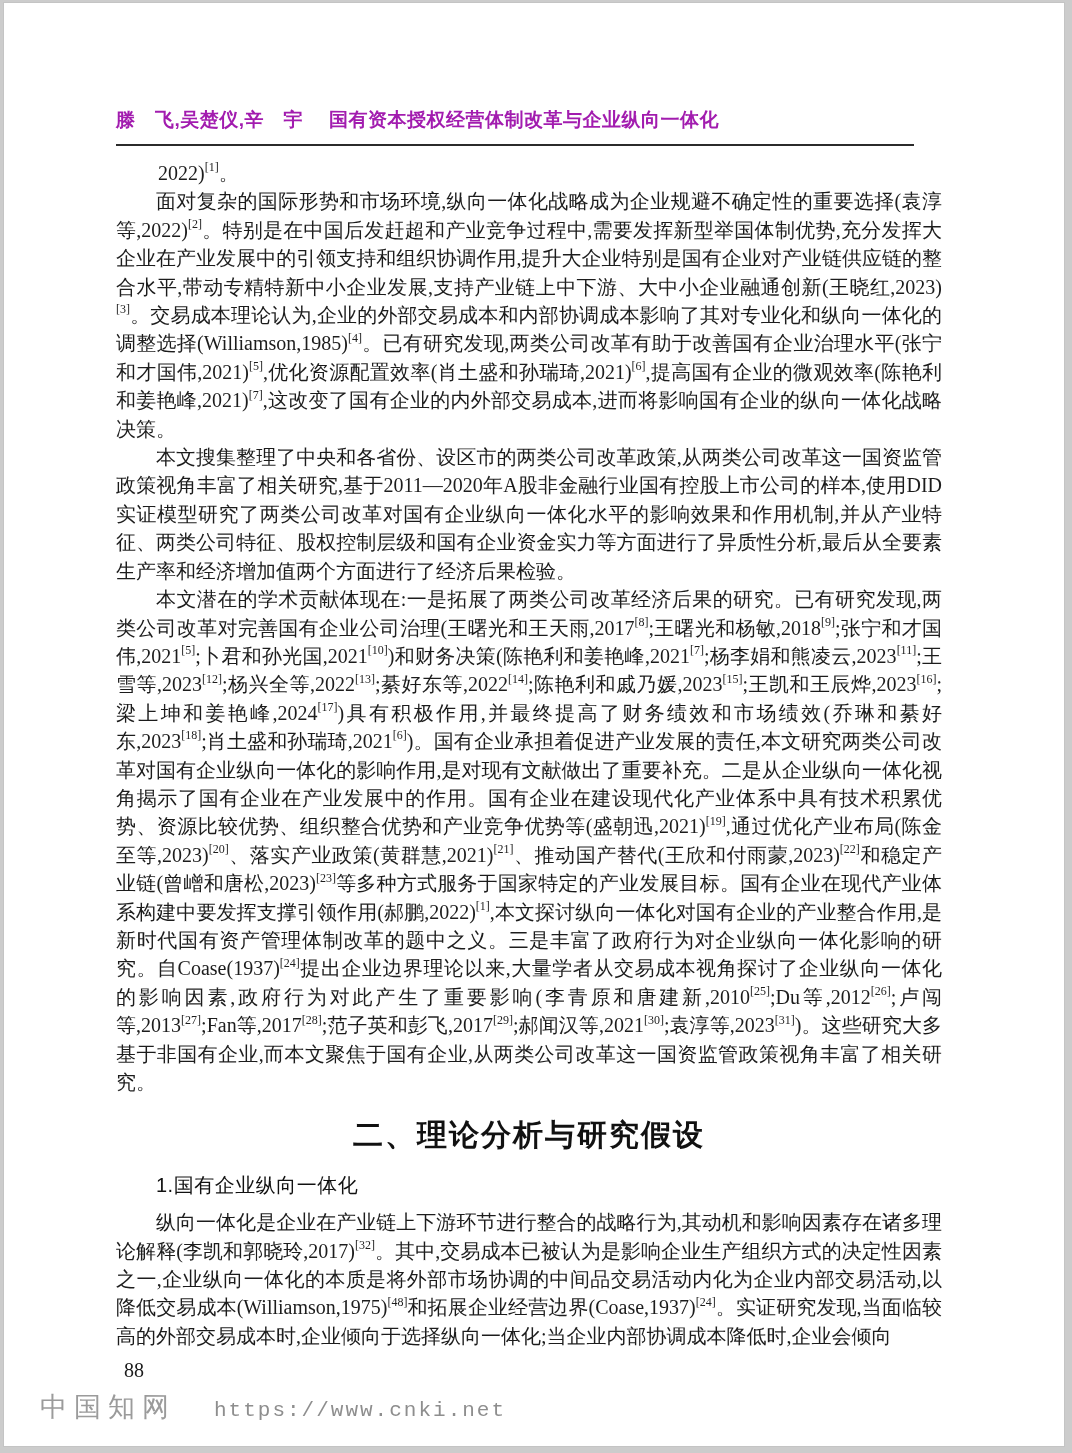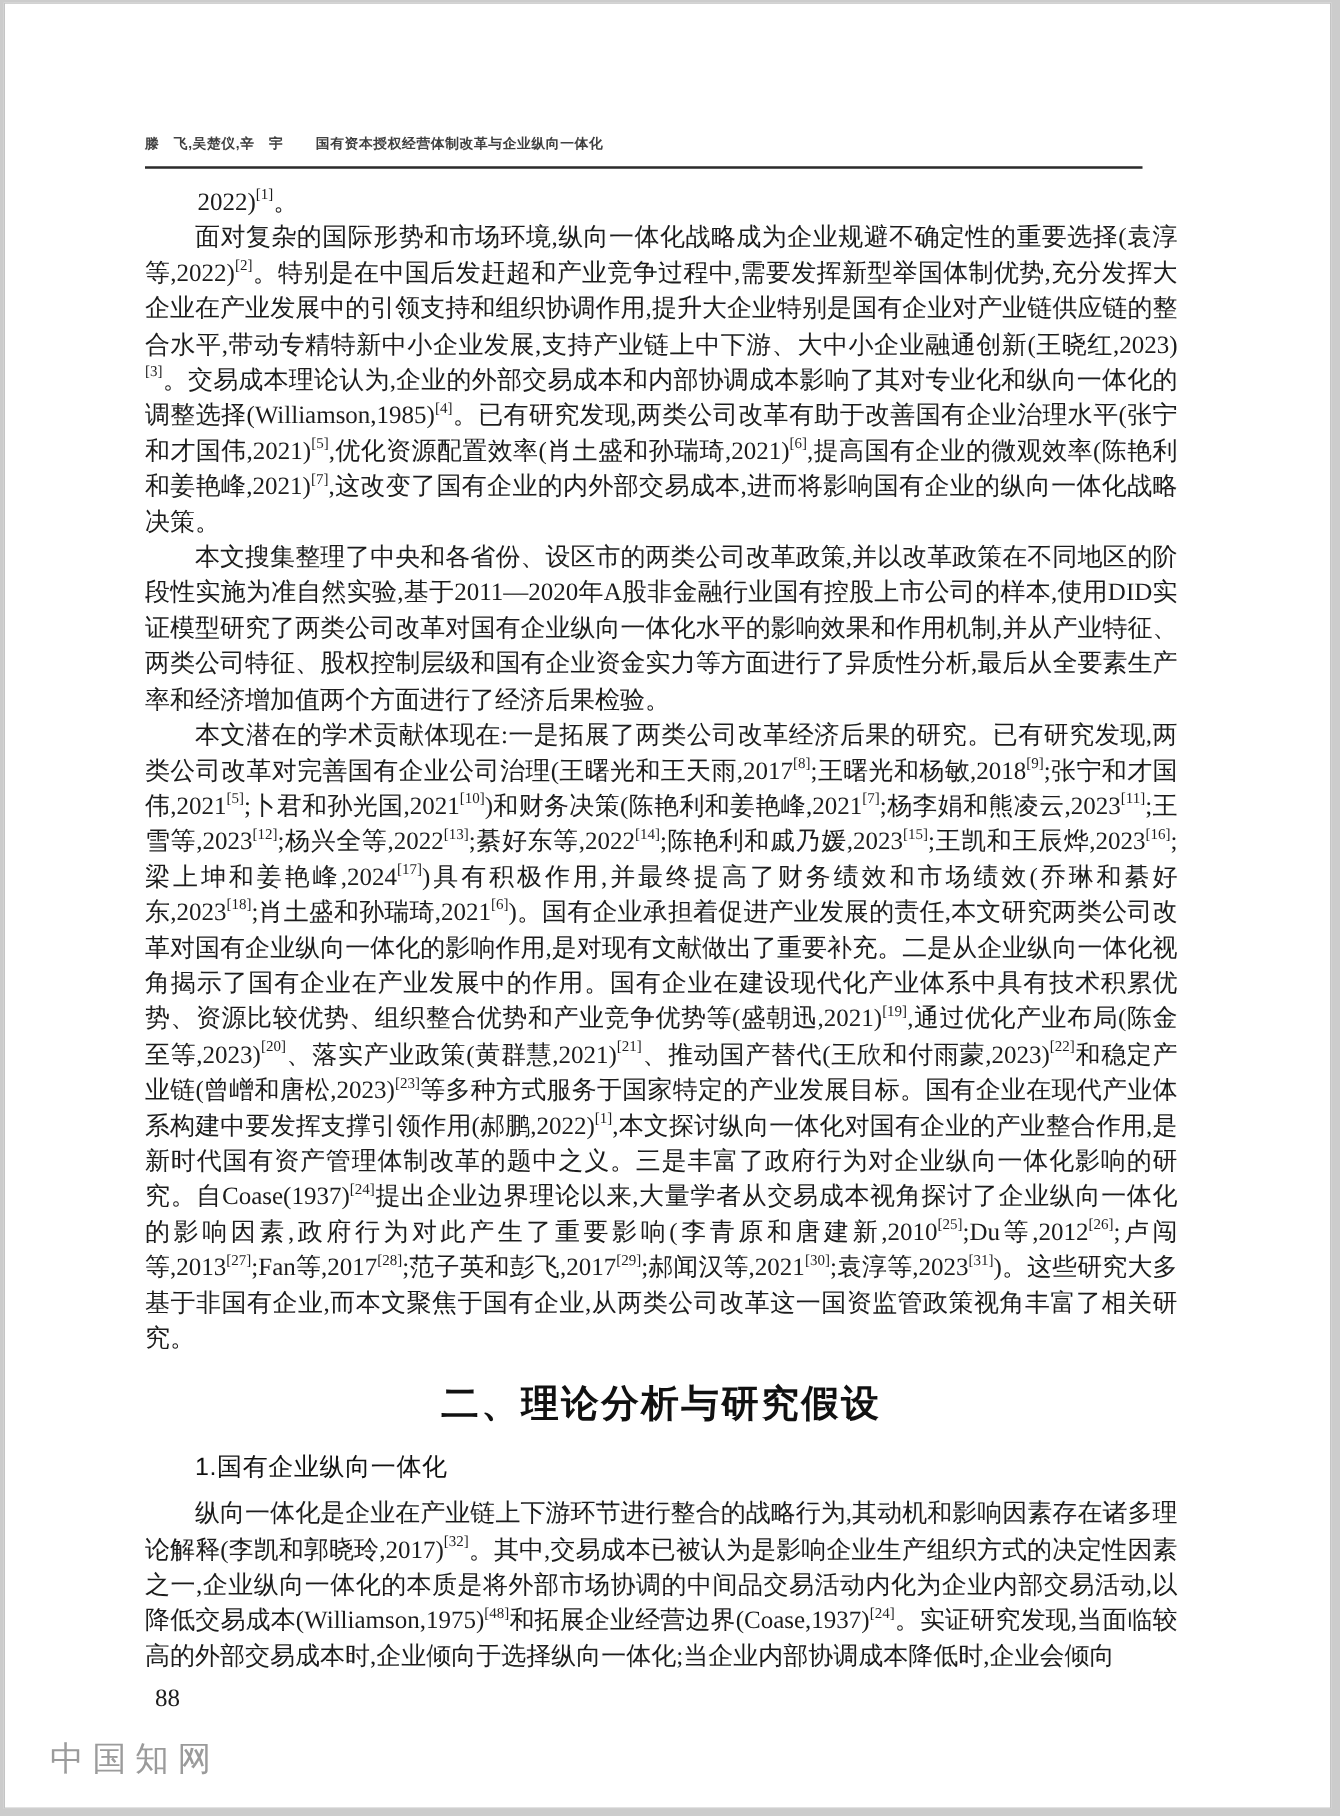--- a/index.html
+++ b/index.html
@@ -12,21 +12,21 @@
   .page{
     position:absolute;left:3px;top:2px;right:7px;bottom:6px;
     background:#ffffff;
     border:1px solid #c4c4c4;
   }
   .content{
     position:absolute;left:112px;top:104px;width:826px;
   }
   .running-head{
     font-family:"Liberation Sans","DejaVu Sans",sans-serif;
-    font-weight:bold;font-size:11px;color:#404040;
+    font-weight:bold;font-size:19px;color:#a21caf;
     letter-spacing:0.5px;white-space:nowrap;
   }
   .running-head .head-title{margin-left:26px;}
   .head-rule{
     width:798px;border:none;border-top:2px solid #2b2b2b;
     margin:11px 0 0 0;
   }
   .article-body{
     margin-top:13px;
     font-size:20px;line-height:28.4px;
@@ -72,26 +72,27 @@
   <div class="content">
 
     <div class="running-head">
       <span>滕　飞,吴楚仪,辛　宇</span><span class="head-title">国有资本授权经营体制改革与企业纵向一体化</span>
     </div>
     <hr class="head-rule">
 
     <div class="article-body">
         <p class="no-indent">2022)<sup>[1]</sup>。</p>
         <p>面对复杂的国际形势和市场环境,纵向一体化战略成为企业规避不确定性的重要选择(袁淳等,2022)<sup>[2]</sup>。特别是在中国后发赶超和产业竞争过程中,需要发挥新型举国体制优势,充分发挥大企业在产业发展中的引领支持和组织协调作用,提升大企业特别是国有企业对产业链供应链的整合水平,带动专精特新中小企业发展,支持产业链上中下游、大中小企业融通创新(王晓红,2023)<sup>[3]</sup>。交易成本理论认为,企业的外部交易成本和内部协调成本影响了其对专业化和纵向一体化的调整选择(Williamson,1985)<sup>[4]</sup>。已有研究发现,两类公司改革有助于改善国有企业治理水平(张宁和才国伟,2021)<sup>[5]</sup>,优化资源配置效率(肖土盛和孙瑞琦,2021)<sup>[6]</sup>,提高国有企业的微观效率(陈艳利和姜艳峰,2021)<sup>[7]</sup>,这改变了国有企业的内外部交易成本,进而将影响国有企业的纵向一体化战略决策。</p>
-        <p>本文搜集整理了中央和各省份、设区市的两类公司改革政策,并以改革政策在不同地区的阶段性实施为准自然实验,基于2011—2020年A股非金融行业国有控股上市公司的样本,使用DID实证模型研究了两类公司改革对国有企业纵向一体化水平的影响效果和作用机制,并从产业特征、两类公司特征、股权控制层级和国有企业资金实力等方面进行了异质性分析,最后从全要素生产率和经济增加值两个方面进行了经济后果检验。</p>
+        <p>本文搜集整理了中央和各省份、设区市的两类公司改革政策,从两类公司改革这一国资监管政策视角丰富了相关研究,基于2011—2020年A股非金融行业国有控股上市公司的样本,使用DID实证模型研究了两类公司改革对国有企业纵向一体化水平的影响效果和作用机制,并从产业特征、两类公司特征、股权控制层级和国有企业资金实力等方面进行了异质性分析,最后从全要素生产率和经济增加值两个方面进行了经济后果检验。</p>
         <p>本文潜在的学术贡献体现在:一是拓展了两类公司改革经济后果的研究。已有研究发现,两类公司改革对完善国有企业公司治理(王曙光和王天雨,2017<sup>[8]</sup>;王曙光和杨敏,2018<sup>[9]</sup>;张宁和才国伟,2021<sup>[5]</sup>;卜君和孙光国,2021<sup>[10]</sup>)和财务决策(陈艳利和姜艳峰,2021<sup>[7]</sup>;杨李娟和熊凌云,2023<sup>[11]</sup>;王雪等,2023<sup>[12]</sup>;杨兴全等,2022<sup>[13]</sup>;綦好东等,2022<sup>[14]</sup>;陈艳利和戚乃媛,2023<sup>[15]</sup>;王凯和王辰烨,2023<sup>[16]</sup>;梁上坤和姜艳峰,2024<sup>[17]</sup>)具有积极作用,并最终提高了财务绩效和市场绩效(乔琳和綦好东,2023<sup>[18]</sup>;肖土盛和孙瑞琦,2021<sup>[6]</sup>)。国有企业承担着促进产业发展的责任,本文研究两类公司改革对国有企业纵向一体化的影响作用,是对现有文献做出了重要补充。二是从企业纵向一体化视角揭示了国有企业在产业发展中的作用。国有企业在建设现代化产业体系中具有技术积累优势、资源比较优势、组织整合优势和产业竞争优势等(盛朝迅,2021)<sup>[19]</sup>,通过优化产业布局(陈金至等,2023)<sup>[20]</sup>、落实产业政策(黄群慧,2021)<sup>[21]</sup>、推动国产替代(王欣和付雨蒙,2023)<sup>[22]</sup>和稳定产业链(曾嶒和唐松,2023)<sup>[23]</sup>等多种方式服务于国家特定的产业发展目标。国有企业在现代产业体系构建中要发挥支撑引领作用(郝鹏,2022)<sup>[1]</sup>,本文探讨纵向一体化对国有企业的产业整合作用,是新时代国有资产管理体制改革的题中之义。三是丰富了政府行为对企业纵向一体化影响的研究。自Coase(1937)<sup>[24]</sup>提出企业边界理论以来,大量学者从交易成本视角探讨了企业纵向一体化的影响因素,政府行为对此产生了重要影响(李青原和唐建新,2010<sup>[25]</sup>;Du等,2012<sup>[26]</sup>;卢闯等,2013<sup>[27]</sup>;Fan等,2017<sup>[28]</sup>;范子英和彭飞,2017<sup>[29]</sup>;郝闻汉等,2021<sup>[30]</sup>;袁淳等,2023<sup>[31]</sup>)。这些研究大多基于非国有企业,而本文聚焦于国有企业,从两类公司改革这一国资监管政策视角丰富了相关研究。</p>
         <h2>二、理论分析与研究假设</h2>
         <h3>1.国有企业纵向一体化</h3>
         <p>纵向一体化是企业在产业链上下游环节进行整合的战略行为,其动机和影响因素存在诸多理论解释(李凯和郭晓玲,2017)<sup>[32]</sup>。其中,交易成本已被认为是影响企业生产组织方式的决定性因素之一,企业纵向一体化的本质是将外部市场协调的中间品交易活动内化为企业内部交易活动,以降低交易成本(Williamson,1975)<sup>[48]</sup>和拓展企业经营边界(Coase,1937)<sup>[24]</sup>。实证研究发现,当面临较高的外部交易成本时,企业倾向于选择纵向一体化;当企业内部协调成本降低时,企业会倾向</p>
       </div>
 
     <div class="page-number">88</div>
   </div>
 
   <div class="watermark">
     <span class="wm-brand">中国知网</span>
+    <span class="wm-url">https://www.cnki.net</span>
   </div>
 </div>
 
 </body></html>

